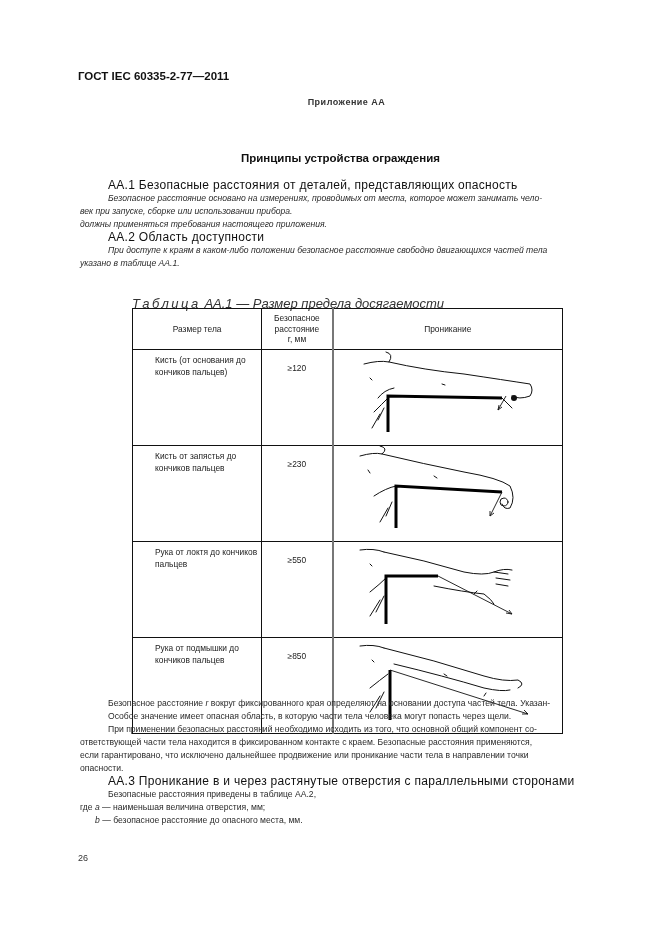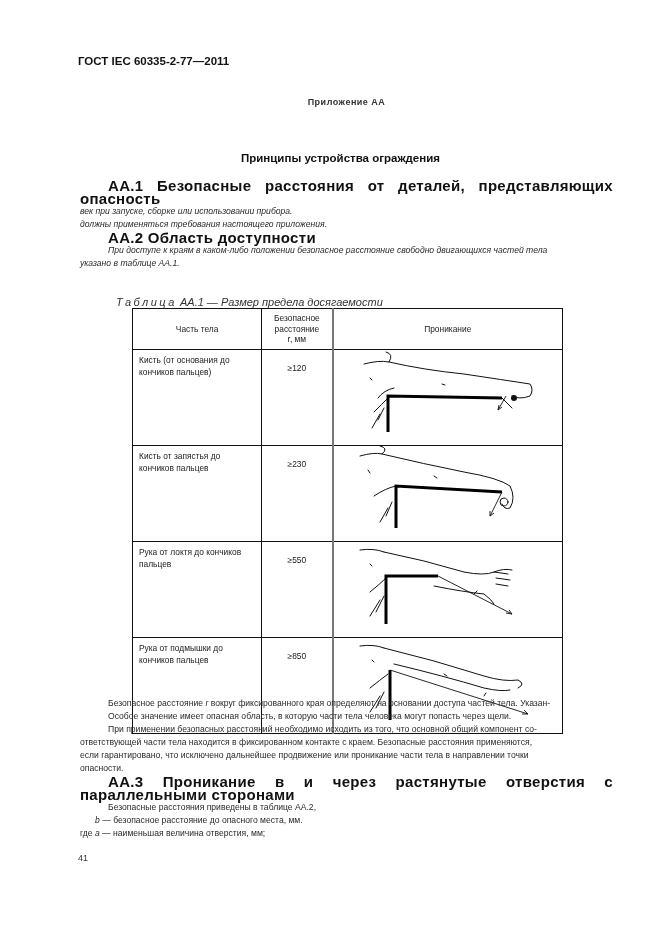--- a/index.html
+++ b/index.html
@@ -1,31 +1,31 @@
 <!DOCTYPE html>
 <html><head>
 <meta charset="utf-8">
 <style>
   html, body { margin: 0; padding: 0; background: #ffffff; }
   body { width: 661px; height: 936px; position: relative; overflow: hidden;
          font-family: "Liberation Sans", sans-serif; color: #1a1a1a; }
   .abs { position: absolute; }
-  .doc-code { left: 78px; top: 55px; font-size: 11.5px; font-weight: bold; color: #111; }
+  .doc-code { left: 78px; top: 70px; font-size: 11.5px; font-weight: bold; color: #111; }
   .annex { left: 16px; width: 661px; top: 96px; text-align: center; font-size: 9px; font-weight: bold; letter-spacing: 0.5px; line-height: 13px; color: #333; }
   .page-title { left: 0; width: 661px; top: 152px; text-align: center; font-size: 11.5px; font-weight: bold; padding-left: 20px; box-sizing: border-box; color: #111; }
   .para { left: 80px; width: 533px; font-size: 8.6px; line-height: 13px; color: #2a2a2a; text-align: justify; }
   .para .ind { display: inline-block; width: 28px; }
   .it { font-style: italic; }
-  .h { font-weight: bold; font-size: 15px; letter-spacing: 0.3px; color: #111; }
-  .caption { left: 116px; top: 296px; font-size: 11px; font-style: italic; color: #333; }
+  .h { font-weight: normal; font-size: 12px; letter-spacing: 0.3px; color: #111; }
+  .caption { left: 132px; top: 296px; font-size: 13px; font-style: italic; color: #333; }
   .caption .sp { letter-spacing: 2.5px; }
   table.t { position: absolute; left: 132px; top: 308px; width: 431px; border-collapse: collapse; font-size: 8.4px; color: #222; }
   table.t td, table.t th { border: 1.3px solid #111; padding: 0; vertical-align: top; }
   table.t th { font-weight: normal; height: 40px; vertical-align: middle; text-align: center; line-height: 10.5px; }
-  table.t td.part { padding: 5px 4px 0 6px; line-height: 11.5px; }
+  table.t td.part { padding: 5px 4px 0 22px; line-height: 11.5px; }
   table.t td.val { text-align: center; padding-top: 13px; }
   table.t td.ill { padding: 0; }
   table.t tr.row td { height: 82px; }
   .col-sep { border-left: 2.2px solid #777 !important; }
   .page-number { left: 78px; top: 853px; font-size: 9px; color: #333; }
   svg .ln { fill: none; stroke: #111; stroke-width: 1; stroke-linecap: round; }
   svg .thick { fill: none; stroke: #000; stroke-width: 3; }
   svg .arrow { fill: none; stroke: #111; stroke-width: 0.9; }
 </style>
 </head>
@@ -35,20 +35,21 @@
 
 <div class="abs annex">
   <div>Приложение АА</div>
 </div>
 
 <div class="abs page-title">Принципы устройства ограждения</div>
 
 <div class="abs para" style="top:179px;">
   <div class="h"><span class="ind"></span><span>АА.1  Безопасные расстояния от деталей, представляющих опасность</span></div>
   <div class="it">
+    <div><span class="ind"></span><span>Безопасное расстояние основано на измерениях, проводимых от места, которое может занимать чело-</span></div>
     <div>век при запуске, сборке или использовании прибора.</div>
   </div>
   <div class="it">
     <div>должны применяться требования настоящего приложения.</div>
   </div>
   <div class="h"><span class="ind"></span><span>АА.2  Область доступности</span></div>
   <div class="it">
     <div><span class="ind"></span><span>При доступе к краям в каком-либо положении безопасное расстояние свободно двигающихся частей тела</span></div>
     <div>указано в таблице АА.1.</div>
   </div>
@@ -57,21 +58,21 @@
 <div class="abs caption"><span class="sp">Таблица</span><span> АА.1 — Размер предела досягаемости</span></div>
 
 <table class="t">
   <colgroup>
       <col style="width:130px">
       <col style="width:71px">
       <col style="width:230px">
     </colgroup>
   <tbody>
       <tr>
-    <th>Часть тела</th>
+    <th>Размер тела</th>
     <th>
       <div>Безопасное</div>
       <div>расстояние</div>
       <div>r, мм</div>
     </th>
     <th class="col-sep">Проникание</th>
   </tr>
 
   <tr class="row">
     <td class="part">Кисть (от основания до кончиков пальцев)</td>
@@ -152,17 +153,17 @@
   </div>
   <div><span class="ind"></span><span>Особое значение имеет опасная область, в которую части тела человека могут попасть через щели.</span></div>
   <div>
     <div><span class="ind"></span><span>При применении безопасных расстояний необходимо исходить из того, что основной общий компонент со-</span></div>
     <div>ответствующей части тела находится в фиксированном контакте с краем. Безопасные расстояния применяются,</div>
     <div>если гарантировано, что исключено дальнейшее продвижение или проникание части тела в направлении точки</div>
     <div>опасности.</div>
   </div>
   <div class="h"><span class="ind"></span><span>АА.3  Проникание в и через растянутые отверстия с параллельными сторонами</span></div>
   <div><span class="ind"></span><span>Безопасные расстояния приведены в таблице АА.2,</span></div>
+  <div><span>где </span><span class="it">a</span><span> — наименьшая величина отверстия, мм;</span></div>
   <div><span style="display:inline-block;width:15px;"></span><span class="it">b</span><span> — безопасное расстояние до опасного места, мм.</span></div>
-  <div><span>где </span><span class="it">a</span><span> — наименьшая величина отверстия, мм;</span></div>
 </div>
 
-<div class="abs page-number">41</div>
+<div class="abs page-number">26</div>
 
 </body></html>

